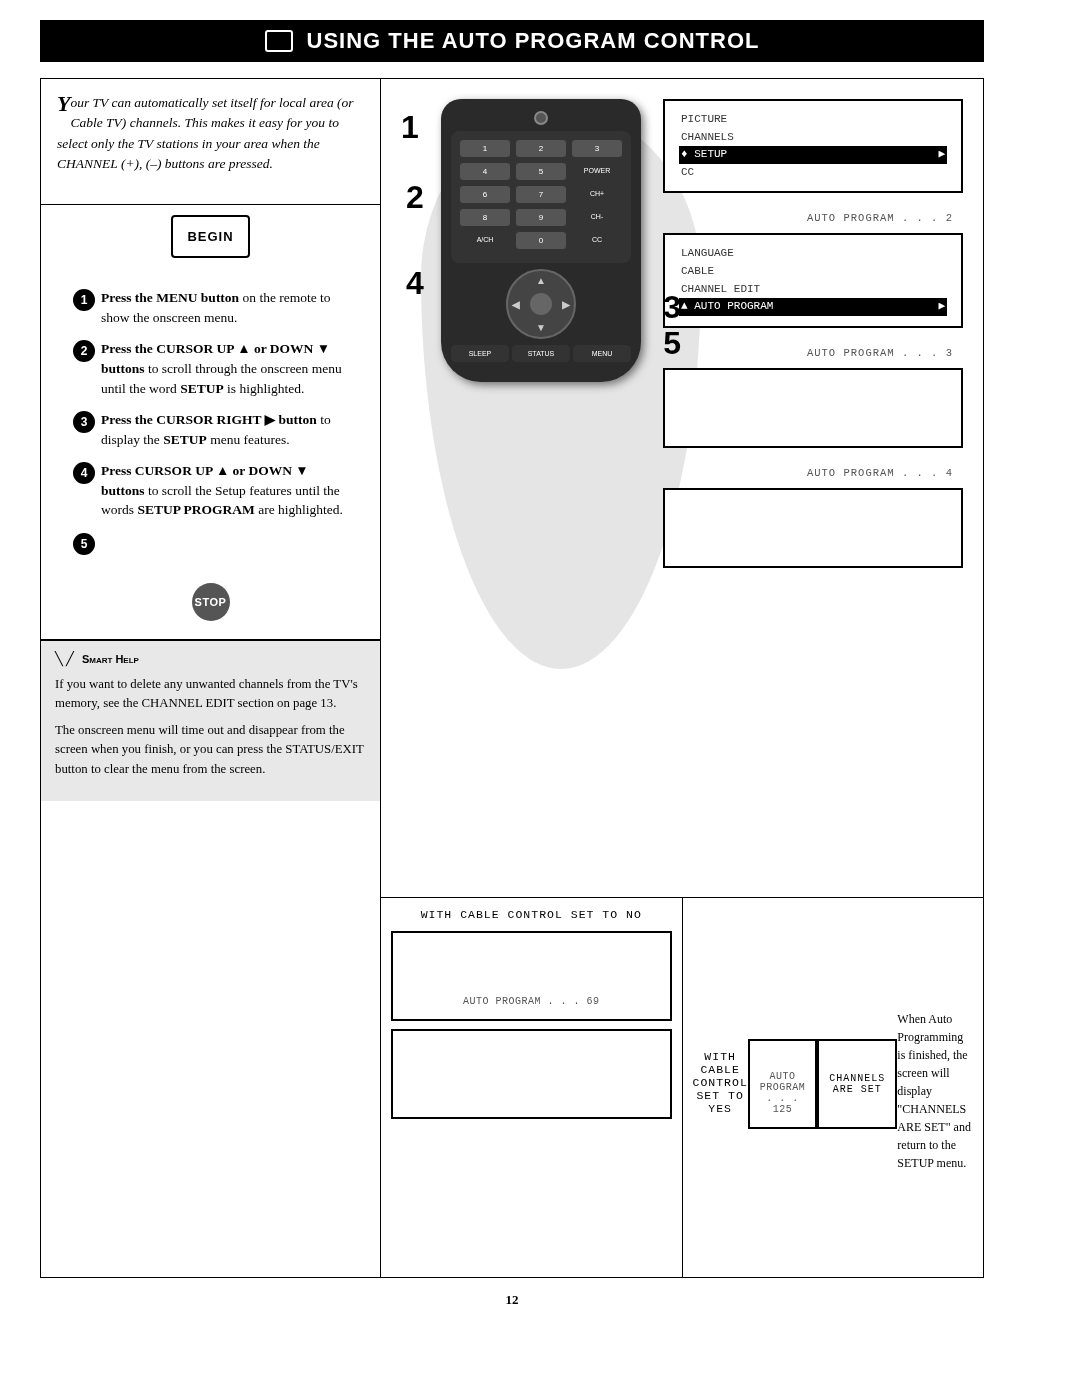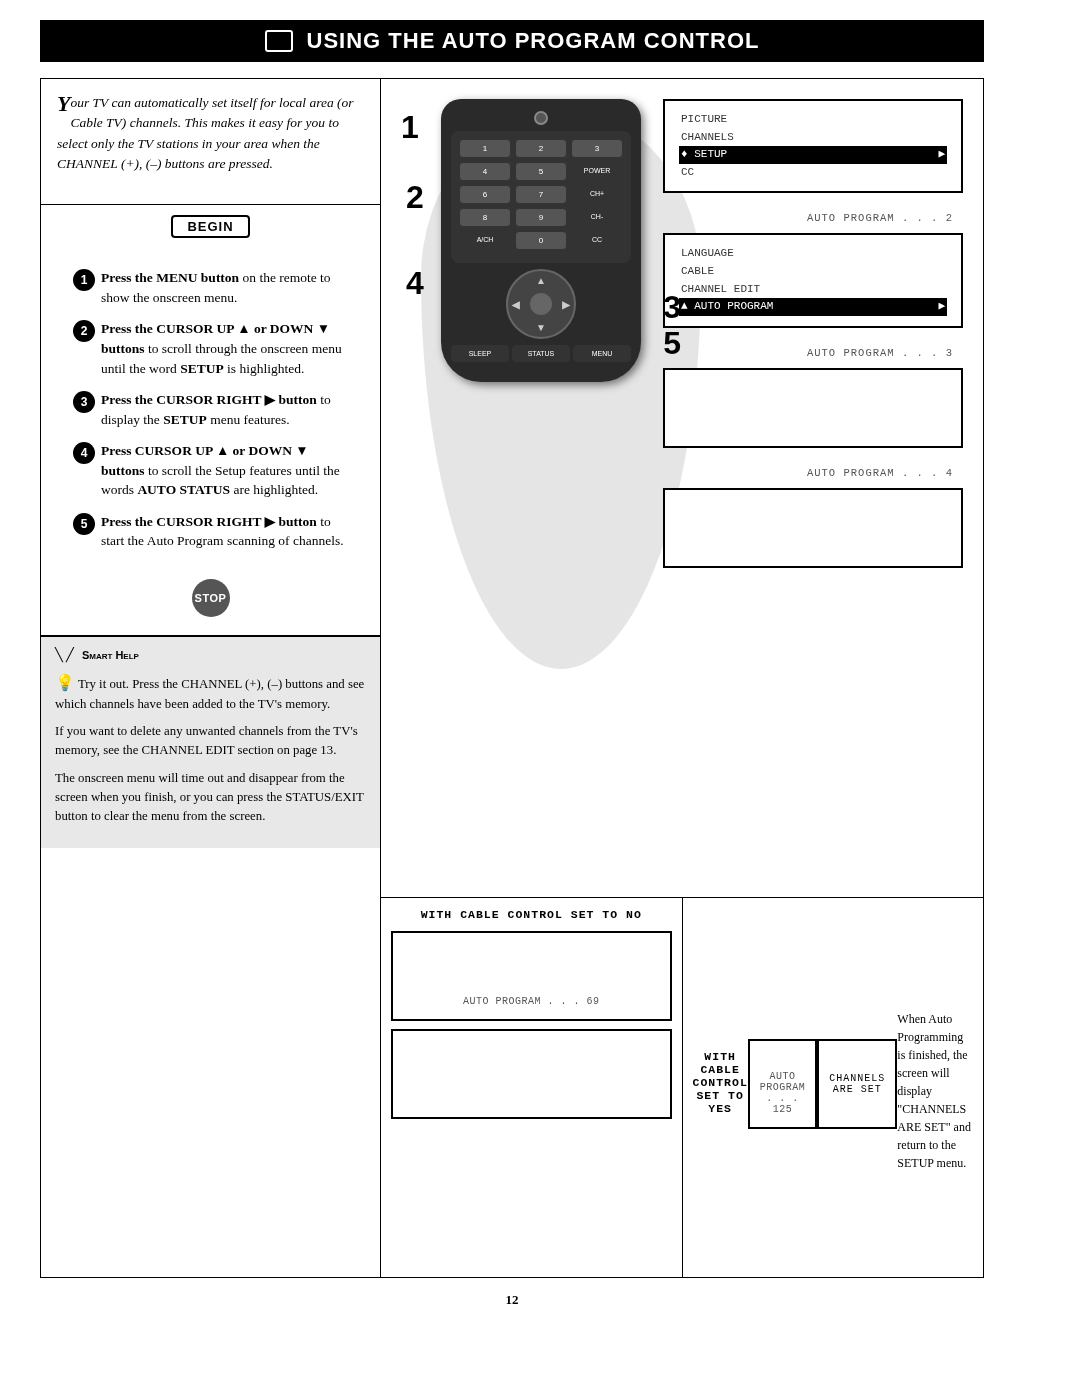--- a/index.html
+++ b/index.html
@@ -81,21 +81,21 @@
 
     .begin-stop-area {
       padding: 10px 16px;
       border-bottom: 1.5px solid #000;
     }
 
     .begin-badge {
       display: inline-block;
       border: 2px solid #000;
       border-radius: 4px;
-      padding: 2px 14px;
+      padding: 12px 14px;
       font-size: 13px;
       font-weight: bold;
       font-family: Arial, sans-serif;
       letter-spacing: 1px;
       margin-bottom: 10px;
     }
 
     .steps-area {
       padding: 8px 16px;
       flex: 1;
@@ -363,21 +363,21 @@
       padding: 10px;
       display: flex;
       flex-direction: row;
       align-items: center;
     }
 
     .cable-header {
       font-size: 11.5px;
       font-family: 'Courier New', monospace;
       letter-spacing: 1px;
-      font-weight: bold;
+      font-weight: normal;
       margin-bottom: 10px;
       text-align: center;
     }
 
     .bottom-tv-screen {
       border: 2px solid #000;
       background: #fff;
       width: 100%;
       padding: 12px 10px;
       margin-bottom: 8px;
@@ -473,53 +473,46 @@
           <div class="step">
             <span class="step-num">3</span>
             <span class="step-text">
               <strong>Press the CURSOR RIGHT ▶ button</strong> to display the <strong>SETUP</strong> menu features.
             </span>
           </div>
 
           <div class="step">
             <span class="step-num">4</span>
             <span class="step-text">
-              <strong>Press CURSOR UP ▲ or DOWN ▼ buttons</strong> to scroll the Setup features until the words <strong>AUTO STATUS</strong> are highlighted.
+              <strong>Press CURSOR UP ▲ or DOWN ▼ buttons</strong> to scroll the Setup features until the words <strong>SETUP PROGRAM</strong> are highlighted.
             </span>
           </div>
 
           <div class="step">
             <span class="step-num">5</span>
-            <span class="step-text">
-              <strong>Press the CURSOR RIGHT ▶ button</strong> to start the Auto Program scanning of channels.
-            </span>
           </div>
 
         </div>
 
         <div class="stop-badge">
           <div class="stop-circle">
             <span>STOP</span>
           </div>
         </div>
       </div>
 
       <div class="smart-help">
         <div class="smart-help-header">
 
           <span style="font-size:13px;">╲ ╱</span>
           <span class="smart-help-title">
             <span class="sc">Smart Help</span>
           </span>
         </div>
         <div class="smart-help-content">
-          <p>
-            <span style="font-size:16px;">💡</span>
-            <span>Try it out. Press the CHANNEL (+), (–) buttons and see which channels have been added to the TV's memory.</span>
-          </p>
           <p>If you want to delete any unwanted channels from the TV's memory, see the CHANNEL EDIT section on page 13.</p>
           <p>The onscreen menu will time out and disappear from the screen when you finish, or you can press the STATUS/EXIT button to clear the menu from the screen.</p>
         </div>
       </div>
 
     </div>
 
     <div class="right-col">
 
       <div class="screens-remote-area">

